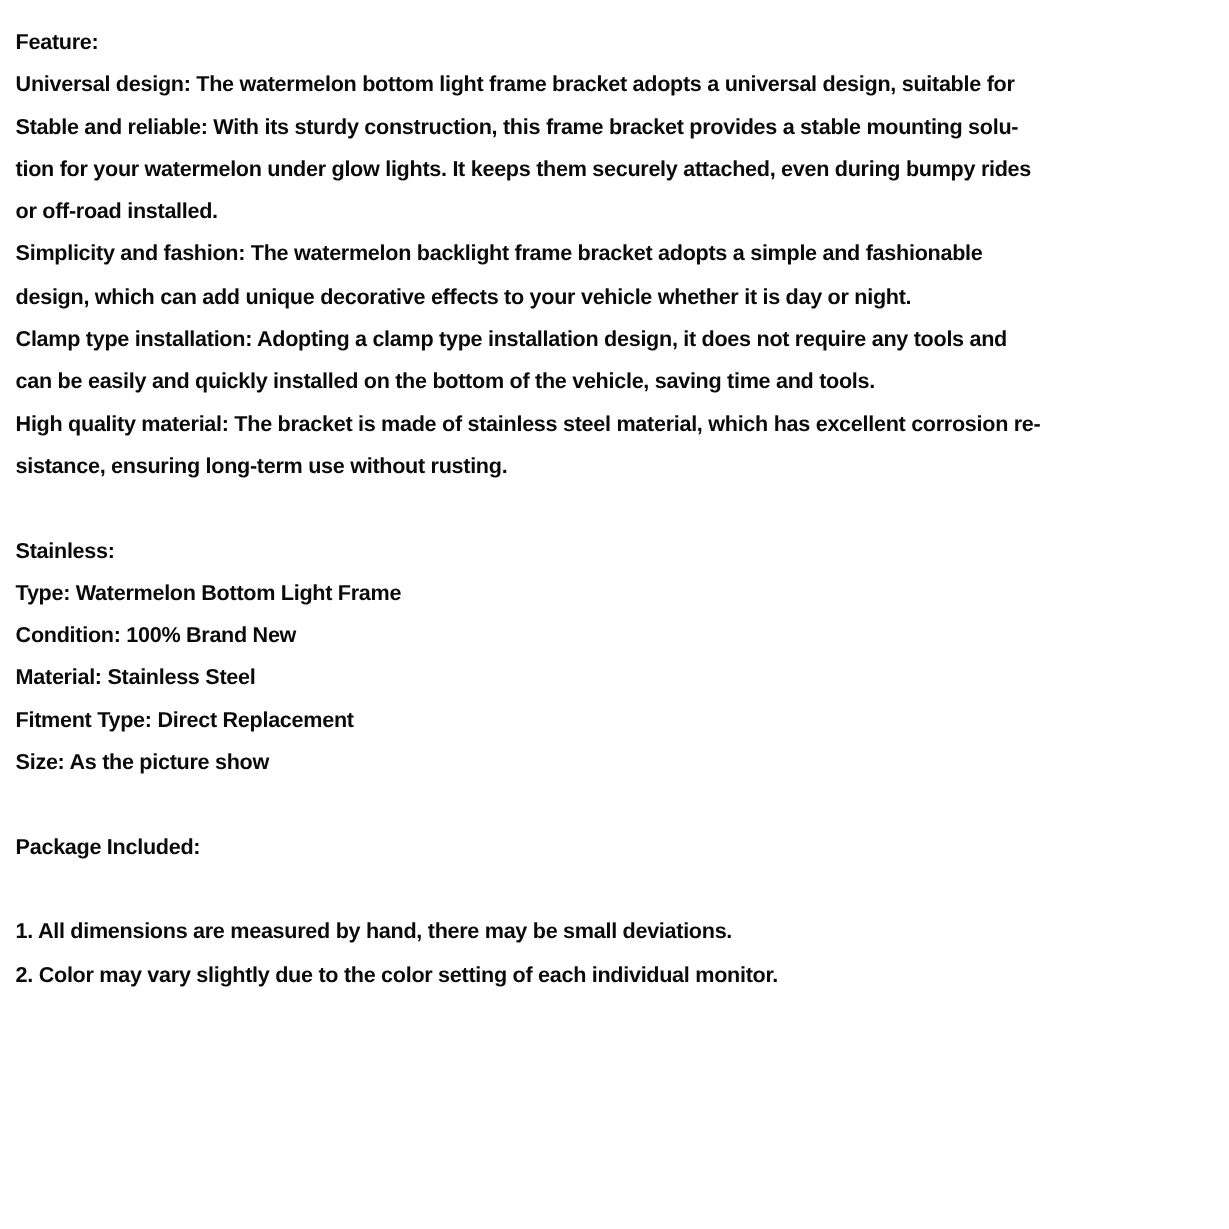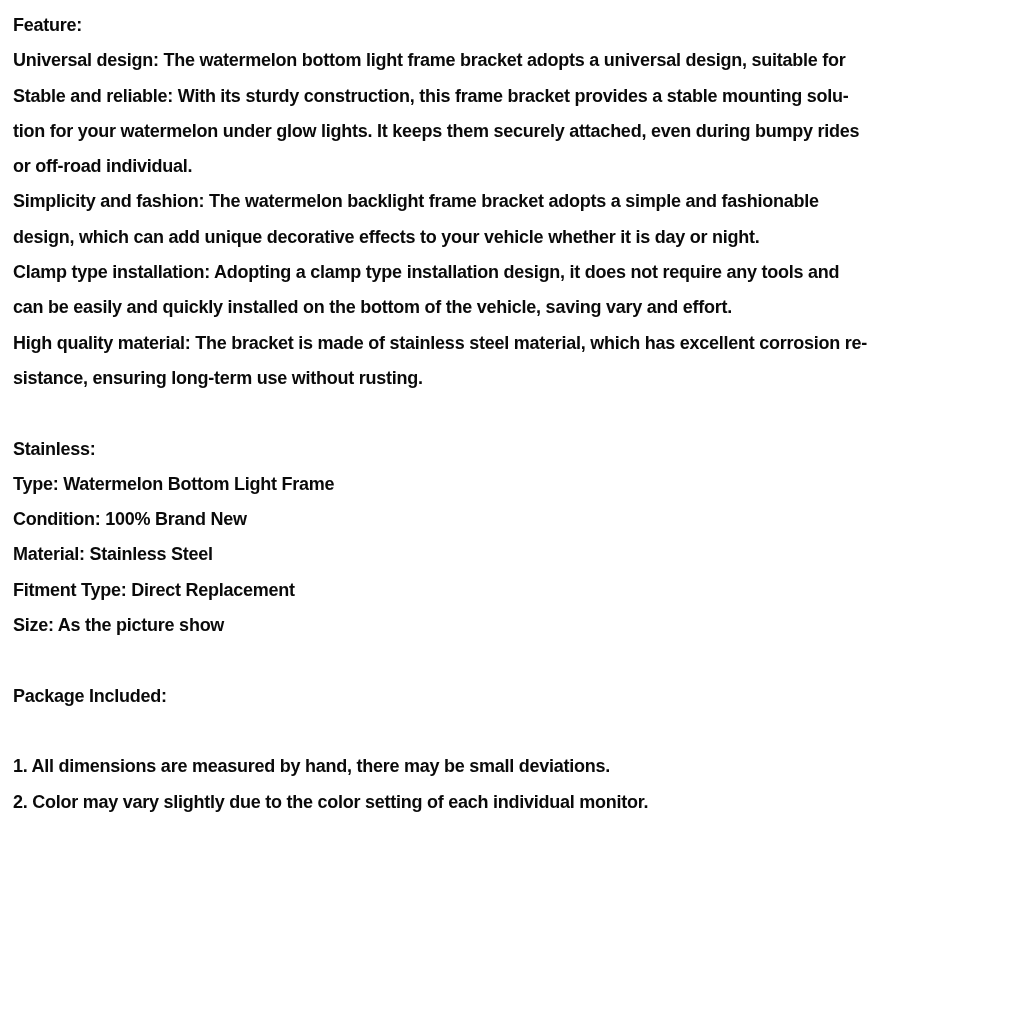--- a/index.html
+++ b/index.html
@@ -7,21 +7,21 @@
     padding: 0;
     background: #ffffff;
     width: 1024px;
     height: 1024px;
     overflow: hidden;
   }
   .doc {
     box-sizing: border-box;
     width: 1024px;
     height: 1024px;
-    padding: 8px 8px 0 13px;
+    padding: 18px 8px 0 13px;
     font-family: "Liberation Sans", "DejaVu Sans", sans-serif;
     font-weight: bold;
     font-size: 18px;
     line-height: 35.3px;
     letter-spacing: -0.25px;
     color: #0a0a0a;
     background: #ffffff;
   }
   .section + .section {
     margin-top: 35.3px;
@@ -33,25 +33,25 @@
 </head>
 <body>
 
 <main class="doc">
   <div id="doc-root">
       <section class="section">
         <div class="heading">Feature:</div>
         <div class="line">Universal design: The watermelon bottom light frame bracket adopts a universal design, suitable for</div>
         <div class="line">Stable and reliable: With its sturdy construction, this frame bracket provides a stable mounting solu-</div>
         <div class="line">tion for your watermelon under glow lights. It keeps them securely attached, even during bumpy rides</div>
-        <div class="line">or off-road individual.</div>
+        <div class="line">or off-road installed.</div>
         <div class="line">Simplicity and fashion: The watermelon backlight frame bracket adopts a simple and fashionable</div>
         <div class="line">design, which can add unique decorative effects to your vehicle whether it is day or night.</div>
         <div class="line">Clamp type installation: Adopting a clamp type installation design, it does not require any tools and</div>
-        <div class="line">can be easily and quickly installed on the bottom of the vehicle, saving vary and effort.</div>
+        <div class="line">can be easily and quickly installed on the bottom of the vehicle, saving time and tools.</div>
         <div class="line">High quality material: The bracket is made of stainless steel material, which has excellent corrosion re-</div>
         <div class="line">sistance, ensuring long-term use without rusting.</div>
       </section>
       <section class="section">
         <div class="heading">Stainless:</div>
         <div class="line">Type: Watermelon Bottom Light Frame</div>
         <div class="line">Condition: 100% Brand New</div>
         <div class="line">Material: Stainless Steel</div>
         <div class="line">Fitment Type: Direct Replacement</div>
         <div class="line">Size: As the picture show</div>

